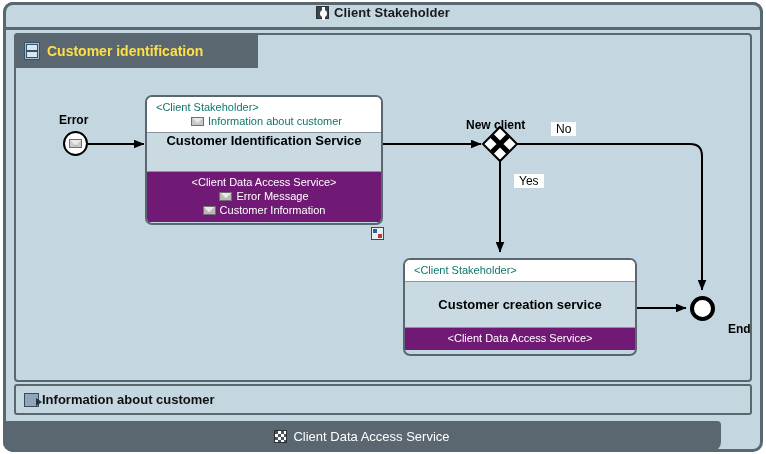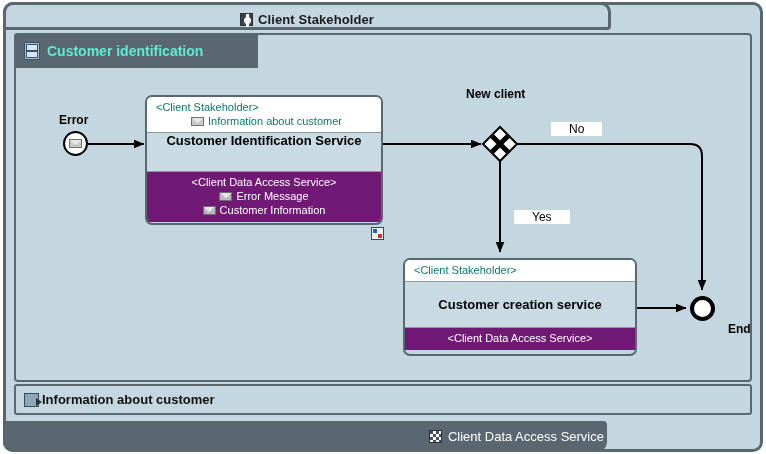--- a/index.html
+++ b/index.html
@@ -8,55 +8,55 @@
 
   
   .shell{
     position:absolute;left:3px;top:2px;width:760px;height:450px;
     border:3px solid #59676f;border-radius:10px;background:#c4d6e0;
     box-sizing:border-box;
   }
 
   
   .top-bar{
-    position:absolute;left:3px;top:2px;width:608px;height:28px;
+    position:absolute;left:3px;top:2px;width:760px;height:28px;
     border:3px solid #59676f;border-radius:10px 10px 4px 4px;
     background:#c4d6e0;box-sizing:border-box;
-    display:flex;align-items:flex-end;justify-content:center;
+    display:flex;align-items:flex-start;justify-content:center;
   }
   .top-bar .title{
     font-size:13px;font-weight:bold;color:#1a1a1a;letter-spacing:.1px;
     display:flex;align-items:center;gap:5px;
   }
 
   
   .bottom-bar{
-    position:absolute;left:3px;top:421px;width:604px;height:31px;
+    position:absolute;left:3px;top:421px;width:718px;height:31px;
     border:3px solid #59676f;border-radius:4px 4px 10px 10px;
     background:#5a6770;box-sizing:border-box;
-    display:flex;align-items:center;justify-content:flex-end;
+    display:flex;align-items:center;justify-content:center;
   }
   .bottom-bar .title{
     font-size:13px;color:#ffffff;display:flex;align-items:center;gap:6px;
   }
 
   
   .pool{
     position:absolute;left:14px;top:33px;width:738px;height:349px;
     border:2px solid #59676f;background:#c4d6e0;box-sizing:border-box;
     border-radius:4px;
   }
   .pool-header{
     position:absolute;left:14px;top:33px;width:244px;height:35px;
     background:#5a6770;border:2px solid #59676f;box-sizing:border-box;
     display:flex;align-items:center;padding-left:8px;gap:7px;
     border-radius:4px 0 0 0;
   }
   .pool-header .label{
-    font-size:14px;font-weight:bold;color:#5eead4;
+    font-size:14px;font-weight:bold;color:#fde047;
   }
 
   
   .msg-bar{
     position:absolute;left:14px;top:384px;width:738px;height:31px;
     border:2px solid #59676f;background:#c4d6e0;box-sizing:border-box;
     display:flex;align-items:center;padding-left:8px;gap:3px;border-radius:3px;
   }
   .msg-bar .label{font-size:13px;font-weight:bold;color:#111;}
 
@@ -91,21 +91,21 @@
   .env:before{
     content:"";position:absolute;left:0;top:0;width:11px;height:5px;
     border-bottom:1px solid #6f6f6f;
     clip-path:polygon(0 0,100% 0,50% 100%);background:#e8e8e8;
   }
   .env.dark{background:#b9b9b9;}
 
   
   .flabel{
     position:absolute;font-size:12px;color:#000;background:#ffffff;
-    padding:0 18px;line-height:14px;white-space:nowrap;
+    padding:0 5px;line-height:14px;white-space:nowrap;
   }
   .plain-label{
     position:absolute;font-size:12px;font-weight:bold;color:#000;
     white-space:nowrap;line-height:14px;
   }
 
   
   .ev{position:absolute;border-radius:50%;box-sizing:border-box;background:#ffffff;}
   .ev-start{width:25px;height:25px;border:2px solid #000;display:flex;align-items:center;justify-content:center;}
   .ev-end{width:25px;height:25px;border:4px solid #000;}
@@ -192,24 +192,24 @@
     <line x1="500" y1="161" x2="500" y2="252" stroke="#000" stroke-width="2" marker-end="url(#ah)"></line>
 
     <line x1="637" y1="308" x2="686" y2="308" stroke="#000" stroke-width="2" marker-end="url(#ah)"></line>
   </svg>
 
   <div class="plain-label" style="left:59px;top:113px;">Error</div>
   <div class="ev ev-start" style="left:63px;top:131px;">
     <span class="env"></span>
   </div>
 
-  <div class="plain-label" style="left:466px;top:87px;">New client</div>
+  <div class="plain-label" style="left:466px;top:118px;">New client</div>
 
   <div class="flabel" style="left:551px;top:122px;">No</div>
-  <div class="flabel" style="left:514px;top:174px;margin-top:36px;">Yes</div>
+  <div class="flabel" style="left:514px;top:174px;">Yes</div>
 
   <div class="ev ev-end" style="left:690px;top:296px;"></div>
   <div class="plain-label" style="left:687px;top:322px;padding-left:41px;">End</div>
 
   <div class="task" style="left:145px;top:95px;width:238px;height:130px;">
     <div class="sec-top">
       <div class="line iface">&lt;Client Stakeholder&gt;</div>
       <div class="line msg">
         <span class="env"></span>
         <span>Information about customer</span>

